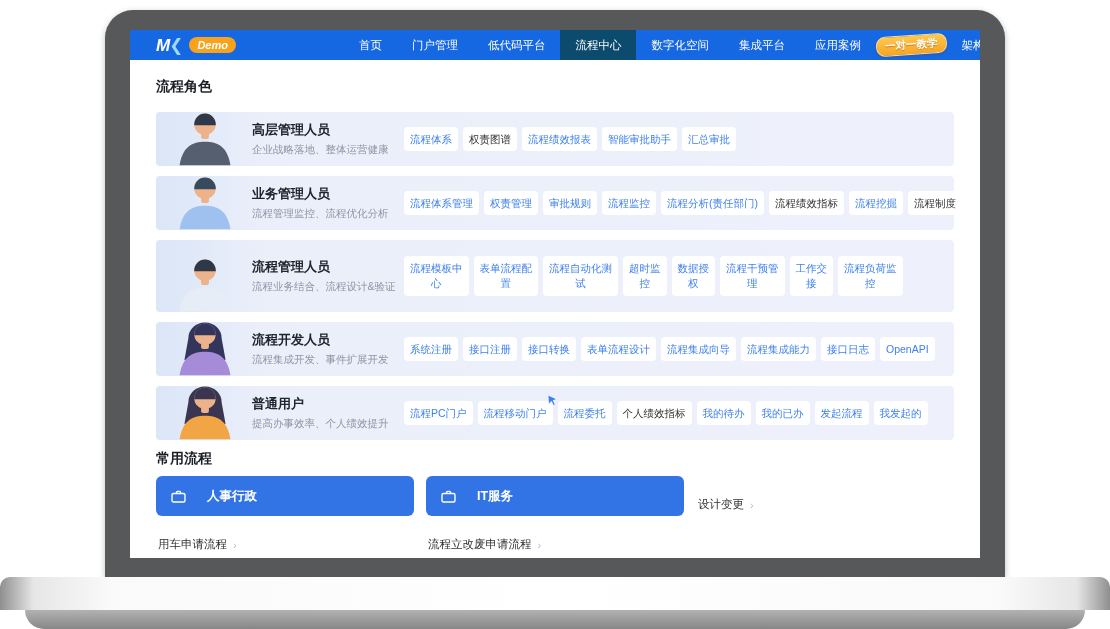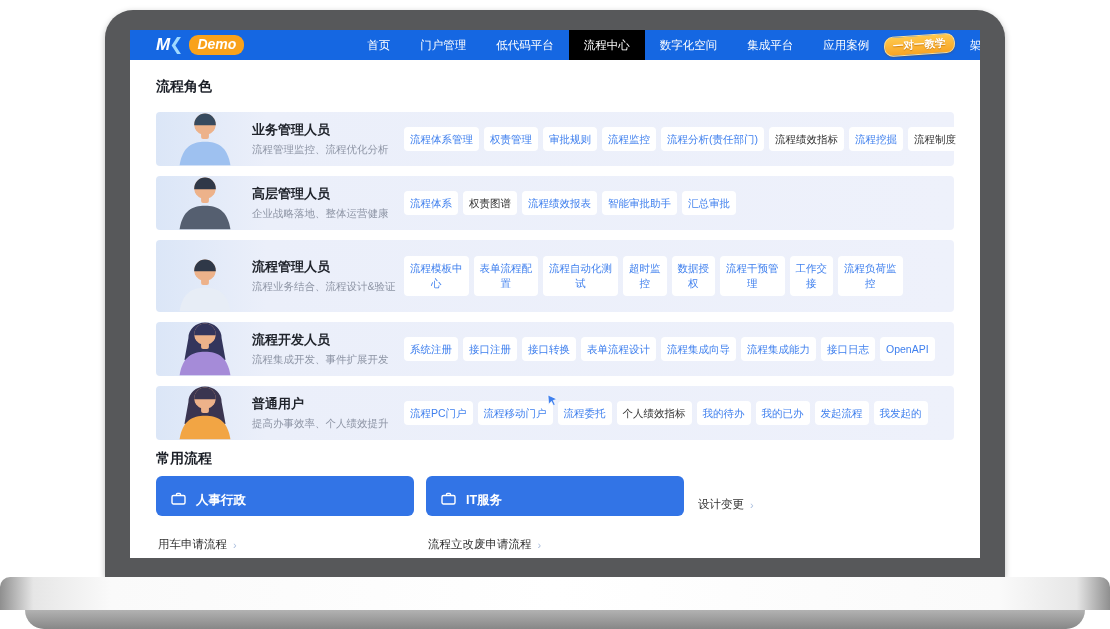--- a/index.html
+++ b/index.html
@@ -16,25 +16,25 @@
     border-radius:10px 10px 0 0;
     background:linear-gradient(90deg,#8f8f8f 0%,#e6e6e6 3%,#fafafa 10%,#ffffff 50%,#fafafa 90%,#e6e6e6 97%,#8f8f8f 100%); }
   .laptop-base-bottom { position:absolute; left:25px; top:610px; width:1060px; height:19px;
     background:linear-gradient(180deg,#b2b2b2,#878787); border-radius:0 0 20px 20px; }
   
   .navbar { height:30px; background:#1567e2; display:flex; align-items:center;
     padding:0 16px 0 26px; color:#fff; font-size:11.5px; }
   .logo { display:flex; align-items:center; gap:7px; cursor:pointer; }
   .logo-mark { font-size:17px; font-weight:800; font-style:italic; letter-spacing:-1px; line-height:1; }
   .logo-mark .mk { color:#9fd9ff; font-weight:700; }
-  .demo-badge { background:#f9a21b; color:#fff; font-size:14px; font-weight:700; font-style:italic;
+  .demo-badge { background:#f9a21b; color:#fff; font-size:11px; font-weight:700; font-style:italic;
     padding:2px 8px; border-radius:9px; line-height:1.1; }
   .nav-menu { display:flex; height:100%; margin-left:108px; }
   .nav-item { display:flex; align-items:center; padding:12px 15px; cursor:pointer; white-space:nowrap; }
-  .nav-item.active { background:#000000; }
+  .nav-item.active { background:#0c4a6e; }
   .nav-right { margin-left:auto; display:flex; align-items:center; gap:15px; }
   .promo-sticker { background:linear-gradient(#ffc94d,#f7a425); border:1.5px solid #ffdf8f;
     color:#fff; text-shadow:0 1px 1px #c97c12; font-weight:700; font-size:10.5px;
     padding:2px 8px; border-radius:9px; transform:rotate(-4deg); cursor:pointer; white-space:nowrap;
     box-shadow:0 1px 2px rgba(120,60,0,.35); }
   .nav-link { display:flex; align-items:center; cursor:pointer; white-space:nowrap; }
   
   .content { padding:18px 26px 0; }
   .section-title { font-size:14px; font-weight:700; color:#1b1f27; }
   .roles-title { margin-bottom:16px; }
@@ -50,22 +50,22 @@
   .role-tags { display:flex; align-items:center; gap:5px; flex:1; }
   .tag { position:relative; flex-shrink:0; background:#fff; border-radius:4px; padding:5px 6px;
     font-size:10.5px; line-height:1.4; color:#4080ee; text-align:center; white-space:pre-line;
     cursor:pointer; }
   .tag.dark { color:#333; }
   .tag .cursor-icon { position:absolute; top:-6px; right:-5px; width:11px; height:11px; }
   
   .common-title { margin-top:0; }
   .cat-grid { display:flex; gap:12px; margin-top:8px; }
   .cat { flex:1; min-width:0; }
-  .cat-header { background:#3274e6; border-radius:6px; height:40px; display:flex; 
-    gap:10px; padding:16px 15px; color:#fff; font-size:12.5px; font-weight:700; cursor:pointer; }
+  .cat-header { background:#3274e6; border-radius:6px; height:40px; display:flex; align-items:center;
+    gap:21px; padding:4px 15px; color:#fff; font-size:12.5px; font-weight:700; cursor:pointer; }
   .cat-items { padding:16px 2px 0; }
   .cat-item { font-size:11.5px; color:#333; padding:5px 0 13px; cursor:pointer; display:flex; align-items:center; }
   .chev { color:#aabedd; margin-left:6px; font-size:11px; }
 </style>
 </head>
 <body>
 
 <div class="laptop-bezel">
   <div class="screen">
 
@@ -93,61 +93,61 @@
       </div>
     </div>
 
     <div class="content">
       <div class="section-title roles-title">流程角色</div>
       <div id="roles-list">
           <div class="role-row">
     <div class="role-avatar">
       <svg viewBox="0 0 88 64">
 
+        <path d="M18,64 C21,45 31,40 44,40 C57,40 67,45 70,64 Z" fill="#555f70"></path>
+        <rect x="40" y="28" width="8" height="9" rx="2" fill="#edb28a"></rect>
+        <circle cx="44" cy="22" r="11" fill="#edb28a"></circle>
+        <path d="M33,22 a11,11 0 0 1 22,0 l0,1 -22,0 z" fill="#2f3848"></path>
+      </svg>
+    </div>
+    <div class="role-info">
+      <div class="role-name">高层管理人员</div>
+      <div class="role-desc">企业战略落地、整体运营健康</div>
+    </div>
+    <div class="role-tags">
+              <span class="tag blue"><span class="tag-label">流程体系</span></span>
+              <span class="tag dark"><span class="tag-label">权责图谱</span></span>
+              <span class="tag blue"><span class="tag-label">流程绩效报表</span></span>
+              <span class="tag blue"><span class="tag-label">智能审批助手</span></span>
+              <span class="tag blue"><span class="tag-label">汇总审批</span></span>
+            </div>
+  </div>
+          <div class="role-row">
+    <div class="role-avatar">
+      <svg viewBox="0 0 88 64">
+
         <path d="M18,64 C21,45 31,40 44,40 C57,40 67,45 70,64 Z" fill="#9ec1f0"></path>
         <rect x="40" y="28" width="8" height="9" rx="2" fill="#edb28a"></rect>
         <circle cx="44" cy="22" r="11" fill="#edb28a"></circle>
         <path d="M33,22 a11,11 0 0 1 22,0 l0,1 -22,0 z" fill="#374a5e"></path>
       </svg>
     </div>
     <div class="role-info">
       <div class="role-name">业务管理人员</div>
       <div class="role-desc">流程管理监控、流程优化分析</div>
     </div>
     <div class="role-tags">
               <span class="tag blue"><span class="tag-label">流程体系管理</span></span>
               <span class="tag blue"><span class="tag-label">权责管理</span></span>
               <span class="tag blue"><span class="tag-label">审批规则</span></span>
               <span class="tag blue"><span class="tag-label">流程监控</span></span>
               <span class="tag blue"><span class="tag-label">流程分析(责任部门)</span></span>
               <span class="tag dark"><span class="tag-label">流程绩效指标</span></span>
               <span class="tag blue"><span class="tag-label">流程挖掘</span></span>
               <span class="tag dark"><span class="tag-label">流程制度</span></span>
-            </div>
-  </div>
-          <div class="role-row">
-    <div class="role-avatar">
-      <svg viewBox="0 0 88 64">
-
-        <path d="M18,64 C21,45 31,40 44,40 C57,40 67,45 70,64 Z" fill="#555f70"></path>
-        <rect x="40" y="28" width="8" height="9" rx="2" fill="#edb28a"></rect>
-        <circle cx="44" cy="22" r="11" fill="#edb28a"></circle>
-        <path d="M33,22 a11,11 0 0 1 22,0 l0,1 -22,0 z" fill="#2f3848"></path>
-      </svg>
-    </div>
-    <div class="role-info">
-      <div class="role-name">高层管理人员</div>
-      <div class="role-desc">企业战略落地、整体运营健康</div>
-    </div>
-    <div class="role-tags">
-              <span class="tag blue"><span class="tag-label">流程体系</span></span>
-              <span class="tag dark"><span class="tag-label">权责图谱</span></span>
-              <span class="tag blue"><span class="tag-label">流程绩效报表</span></span>
-              <span class="tag blue"><span class="tag-label">智能审批助手</span></span>
-              <span class="tag blue"><span class="tag-label">汇总审批</span></span>
             </div>
   </div>
           <div class="role-row tall">
     <div class="role-avatar">
       <svg viewBox="0 0 88 64">
 
         <path d="M18,64 C21,45 31,40 44,40 C57,40 67,45 70,64 Z" fill="#e7edf6"></path>
         <rect x="40" y="28" width="8" height="9" rx="2" fill="#edb28a"></rect>
         <circle cx="44" cy="22" r="11" fill="#edb28a"></circle>
         <path d="M33,22 a11,11 0 0 1 22,0 l0,1 -22,0 z" fill="#2f3848"></path>

